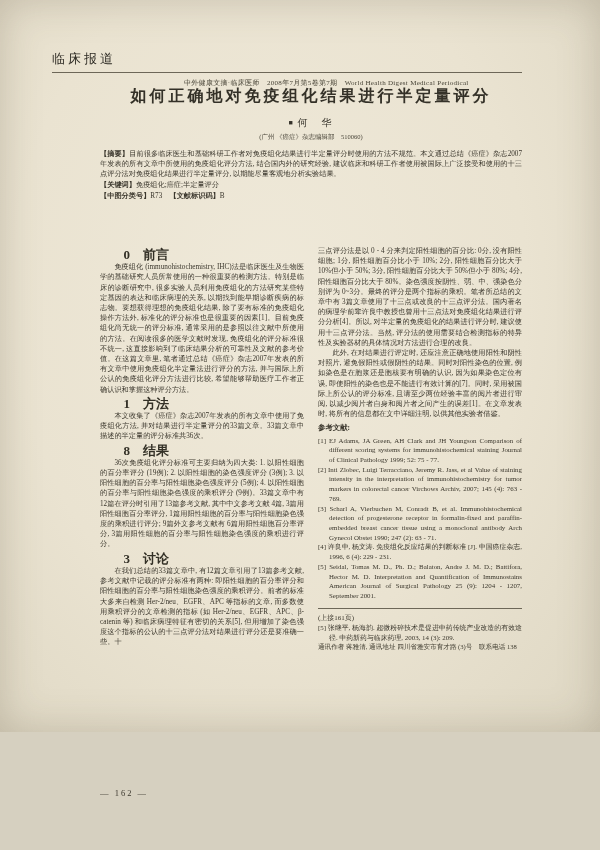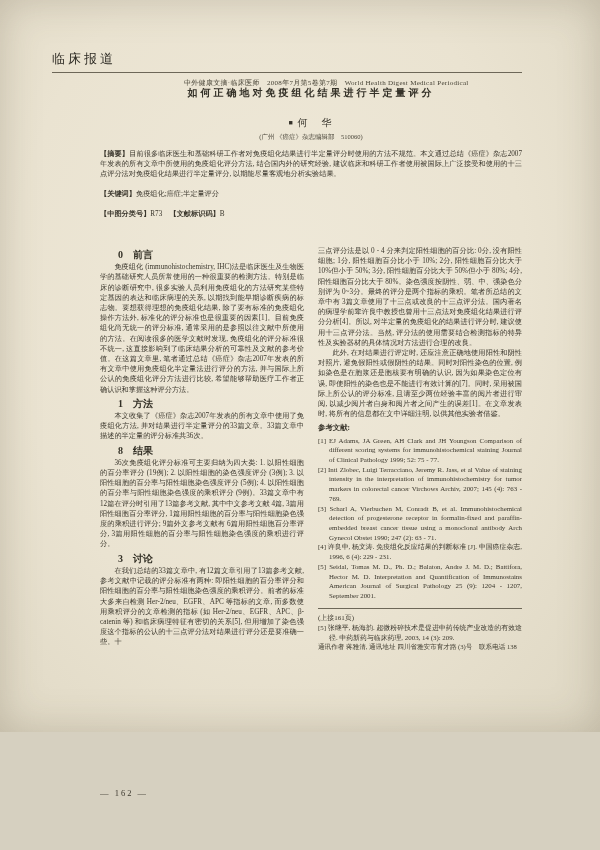--- a/index.html
+++ b/index.html
@@ -24,46 +24,46 @@
     position: absolute; left: 184px; top: 58px;
     font-size: 7px; color: #474336; letter-spacing: 0.3px; white-space: nowrap; margin-top: 20px;
   }
   .header-rule {
     position: absolute; left: 52px; top: 72px;
     width: 470px; height: 1px; background: #6d6758;
   }
   .title {
     position: absolute; left: 100px; top: 86px; width: 422px;
     margin: 0; text-align: center;
-    font-size: 10px; font-weight: bold; letter-spacing: 3px; color: #343128;
+    font-size: 16px; font-weight: bold; letter-spacing: 3px; color: #343128;
   }
   .author-line {
     position: absolute; left: 100px; top: 116px; width: 422px;
     text-align: center; font-size: 10px; letter-spacing: 2px;
   }
   .author-line .sq { font-size: 7px; vertical-align: 1px; margin-right: 3px; }
   .affil {
     position: absolute; left: 100px; top: 133px; width: 422px;
     text-align: center; font-size: 6.5px; color: #4a463a;
   }
   .abstract-block {
     position: absolute; left: 100px; top: 149px; width: 422px;
     font-size: 7.2px; line-height: 10px; text-align: justify; color: #3a362c;
   }
   .abstract-block .blabel { font-weight: bold; }
-  .kwline { margin-top: 10px; }
+  .kwline { margin-top: 1px; }
   .columns {
     position: absolute; left: 100px; top: 246px; width: 422px; height: 556px;
     display: flex; gap: 14px; overflow: hidden;
   }
   .col { width: 204px; font-size: 7.2px; line-height: 10.2px; text-align: justify; color: #3a362c; }
   .col p { margin: 0; text-indent: 2em; }
   .col p.noindent { text-indent: 0; }
   .sec-h {
-    font-weight: bold; font-size: 10px; margin: 4px 0 2px; text-indent: 1.8em; color: #333026;
+    font-weight: bold; font-size: 13px; margin: 4px 0 2px; text-indent: 1.8em; color: #333026;
   }
   .refs-h { font-weight: bold; font-size: 7.4px; margin: 4px 0 2px; }
   .ref {
     font-size: 6.9px; line-height: 9.7px; margin: 0 0 1px;
     padding-left: 11px; text-indent: -11px !important; text-align: justify;
   }
   .cont-rule { border-top: 1px solid #6d6758; margin: 7px 0 4px; }
   .cont-label { font-size: 7px; margin: 0 0 2px; text-indent: 0 !important; }
   .corr { font-size: 6.6px; margin-top: 5px; color: #444034; text-indent: 0 !important; }
   .pagenum {

